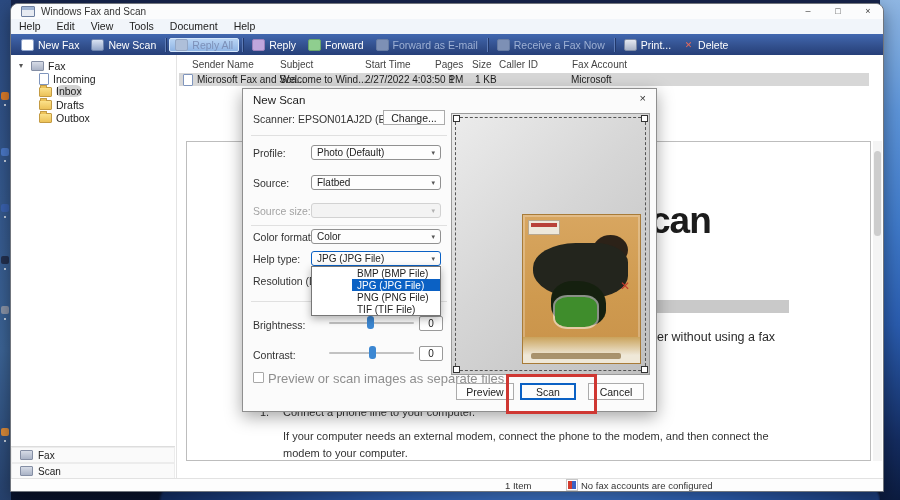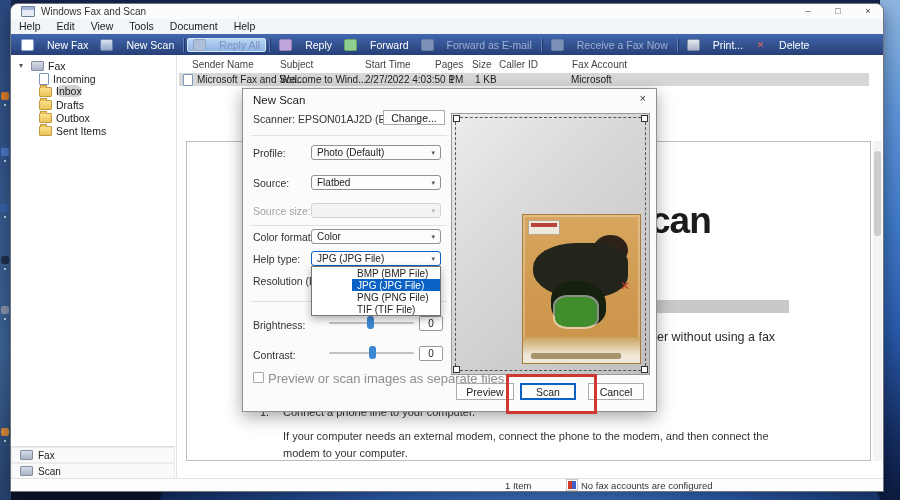--- a/index.html
+++ b/index.html
@@ -23,21 +23,21 @@
   .app-icon{width:12px;height:9px;margin:0 6px 0 10px;background:linear-gradient(180deg,#9fb4d4 0 35%,#e7ebf2 35% 100%);
     border:1px solid #6d7fa0;border-radius:1px;}
   .win-ctrls{margin-left:auto;display:flex;align-items:center;height:100%;}
   .win-ctrl{width:30px;text-align:center;font-size:9px;color:#444;line-height:15px;}
   #menubar{position:absolute;left:0;top:15px;right:0;height:15px;background:#f1f5fa;
     display:flex;align-items:center;font-size:10.5px;color:#222;border-bottom:1px solid #e3e9f2;}
   .menu-item{padding:0 8px;line-height:15px;}
   #toolbar{position:absolute;left:0;top:30px;right:0;height:21px;
     background:linear-gradient(180deg,#4268b0 0%,#33518f 55%,#263f78 100%);
     display:flex;align-items:center;font-size:10.5px;color:#fff;padding-left:4px;}
-  .tbtn{display:flex;align-items:center;gap:13px;padding:1px 6px;border-radius:2px;white-space:nowrap;}
+  .tbtn{display:flex;align-items:center;gap:4px;padding:1px 6px;border-radius:2px;white-space:nowrap;}
   .tbtn.disabled{color:#9db0d4;}
   .tbtn.hilite{background:linear-gradient(180deg,#b8d4f4,#8fb4e4);border:1px solid #d4e6fa;color:#7d90b8;padding:0 5px;}
   .tsep{width:1px;height:14px;background:#5d7cb8;margin:0 3px;box-shadow:1px 0 0 #22386a;}
   .ticon{width:11px;height:10px;border-radius:2px;flex:0 0 auto;display:inline-block;text-align:center;
     font-size:9px;line-height:10px;}
   
   #sidebar{position:absolute;left:0;top:51px;width:165px;bottom:12px;background:#fff;border-right:1px solid #e4e4e4;}
   .tree-row{display:flex;align-items:center;gap:4px;height:13px;font-size:10.5px;color:#222;padding-left:8px;}
   .tree-child{padding-left:28px;}
   .tree-sel{background:#d2d2d2;align-self:flex-start;border-radius:6px;}
@@ -214,24 +214,20 @@
             <span class="tree-sel">Inbox</span>
           </div>
           <div class="tree-row tree-child">
             <span class="folder"></span>
             <span>Drafts</span>
           </div>
           <div class="tree-row tree-child">
             <span class="folder"></span>
             <span>Outbox</span>
           </div>
-          <div class="tree-row tree-child">
-            <span class="folder"></span>
-            <span>Sent Items</span>
-          </div>
         </div>
       <div id="navbtns">
           <div class="navbtn">
             <span class="faxico"></span>
             <span>Fax</span>
           </div>
           <div class="navbtn">
             <span class="faxico"></span>
             <span>Scan</span>
           </div>

